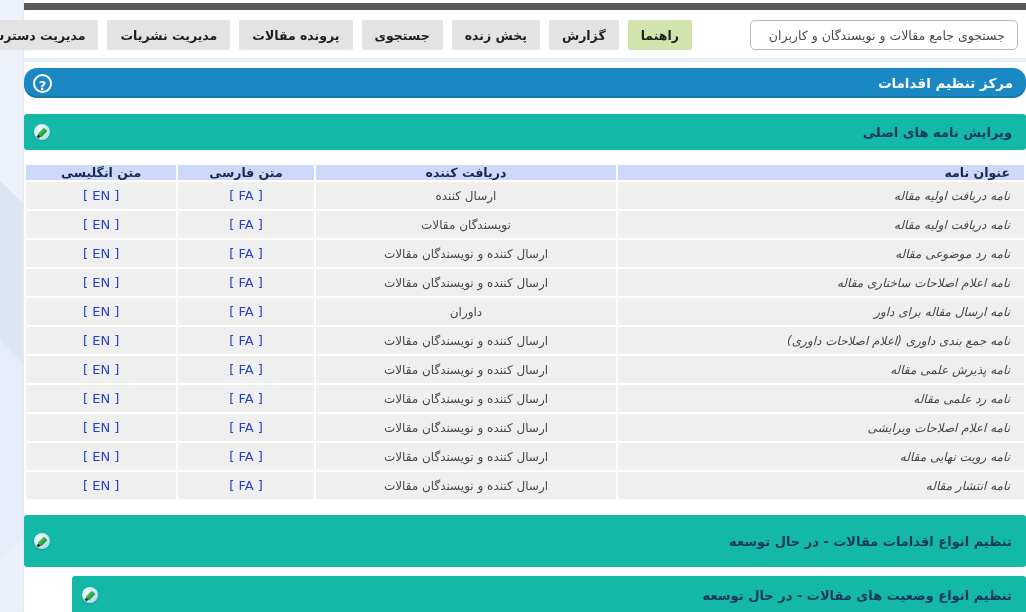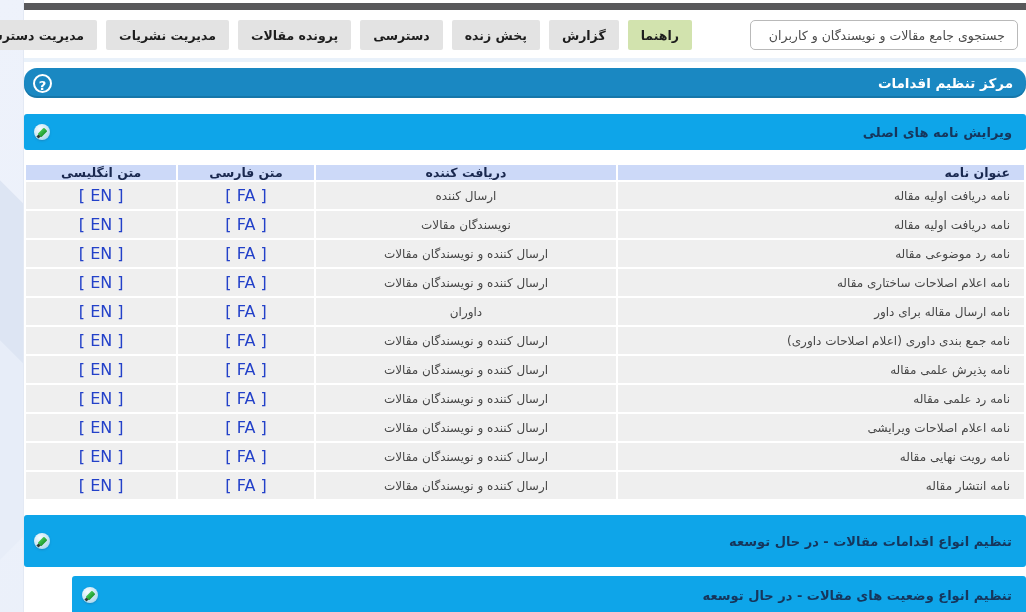--- a/index.html
+++ b/index.html
@@ -55,21 +55,21 @@
   }
   .title-text { color:#ffffff; font-weight:700; font-size:13.5px; }
   .help-icon {
     width:19px; height:19px; border:2px solid #ffffff; border-radius:50%;
     color:#ffffff; font-size:13px; font-weight:700; line-height:19px;
     text-align:center; cursor:pointer; user-select:none;
   }
 
   
   .bar {
-    background:#0ea5e9; border-radius:3px;
+    background:#14b8a6; border-radius:3px;
     display:flex; align-items:center; justify-content:space-between;
     padding:0 14px 0 10px; cursor:pointer;
   }
   .bar-1 { height:36px; margin-top:16px; }
   .bar-2 { height:52px; margin-top:14px; }
   .bar-3 { height:38px; margin-top:9px;margin-left:48px; }
   .bar-title { color:#16365c; font-weight:700; font-size:13px; }
   .edit-icon {
     width:16px; height:16px; border-radius:50%; position:relative; flex:none;
     background: radial-gradient(circle at 35% 30%, #f6fcff 0%, #cfe9f6 45%, #9ccfe8 100%);
@@ -95,45 +95,45 @@
   col.c-fa { width:13.4%; }    col.c-en { width:14.9%; }
   th {
     background:#ccd9f8; color:#19284f; font-size:12.5px; font-weight:700;
     height:15px; text-align:center;
   }
   th.h-title { text-align:right; padding-right:14px; }
   td {
     background:#efefef; color:#474747; font-size:12px; height:27px;
     text-align:center;
   }
-  td.t-title { text-align:right; padding-right:14px; }
+  td.t-title { text-align:right; padding-right:14px;font-style:italic; }
   td a {
     color:#2341c9; text-decoration:none; direction:ltr; unicode-bidi:isolate;
-    display:inline-block; font-size:16px;
+    display:inline-block; font-size:13px;
   }
 </style>
 </head>
 <body>
 
 <div class="deco1"></div>
 <div class="deco2"></div>
 
 <div class="content">
 
   <div class="topbar"></div>
 
   <nav class="nav">
     <div class="nav-search-wrap">
       <input class="nav-search" type="text" placeholder="جستجوی جامع مقالات و نویسندگان و کاربران" style="">
     </div>
     <div class="nav-buttons">
         <button class="nav-btn help-green">راهنما</button>
         <button class="nav-btn">گزارش</button>
         <button class="nav-btn">پخش زنده</button>
-        <button class="nav-btn">دسترسی</button>
+        <button class="nav-btn">جستجوی</button>
         <button class="nav-btn">پرونده مقالات</button>
         <button class="nav-btn">مدیریت نشریات</button>
         <button class="nav-btn">مدیریت دسترسی ها</button>
       </div>
   </nav>
 
   <div class="nav-sep"></div>
 
   <header class="title-bar">
     <span class="title-text">مرکز تنظیم اقدامات</span>

